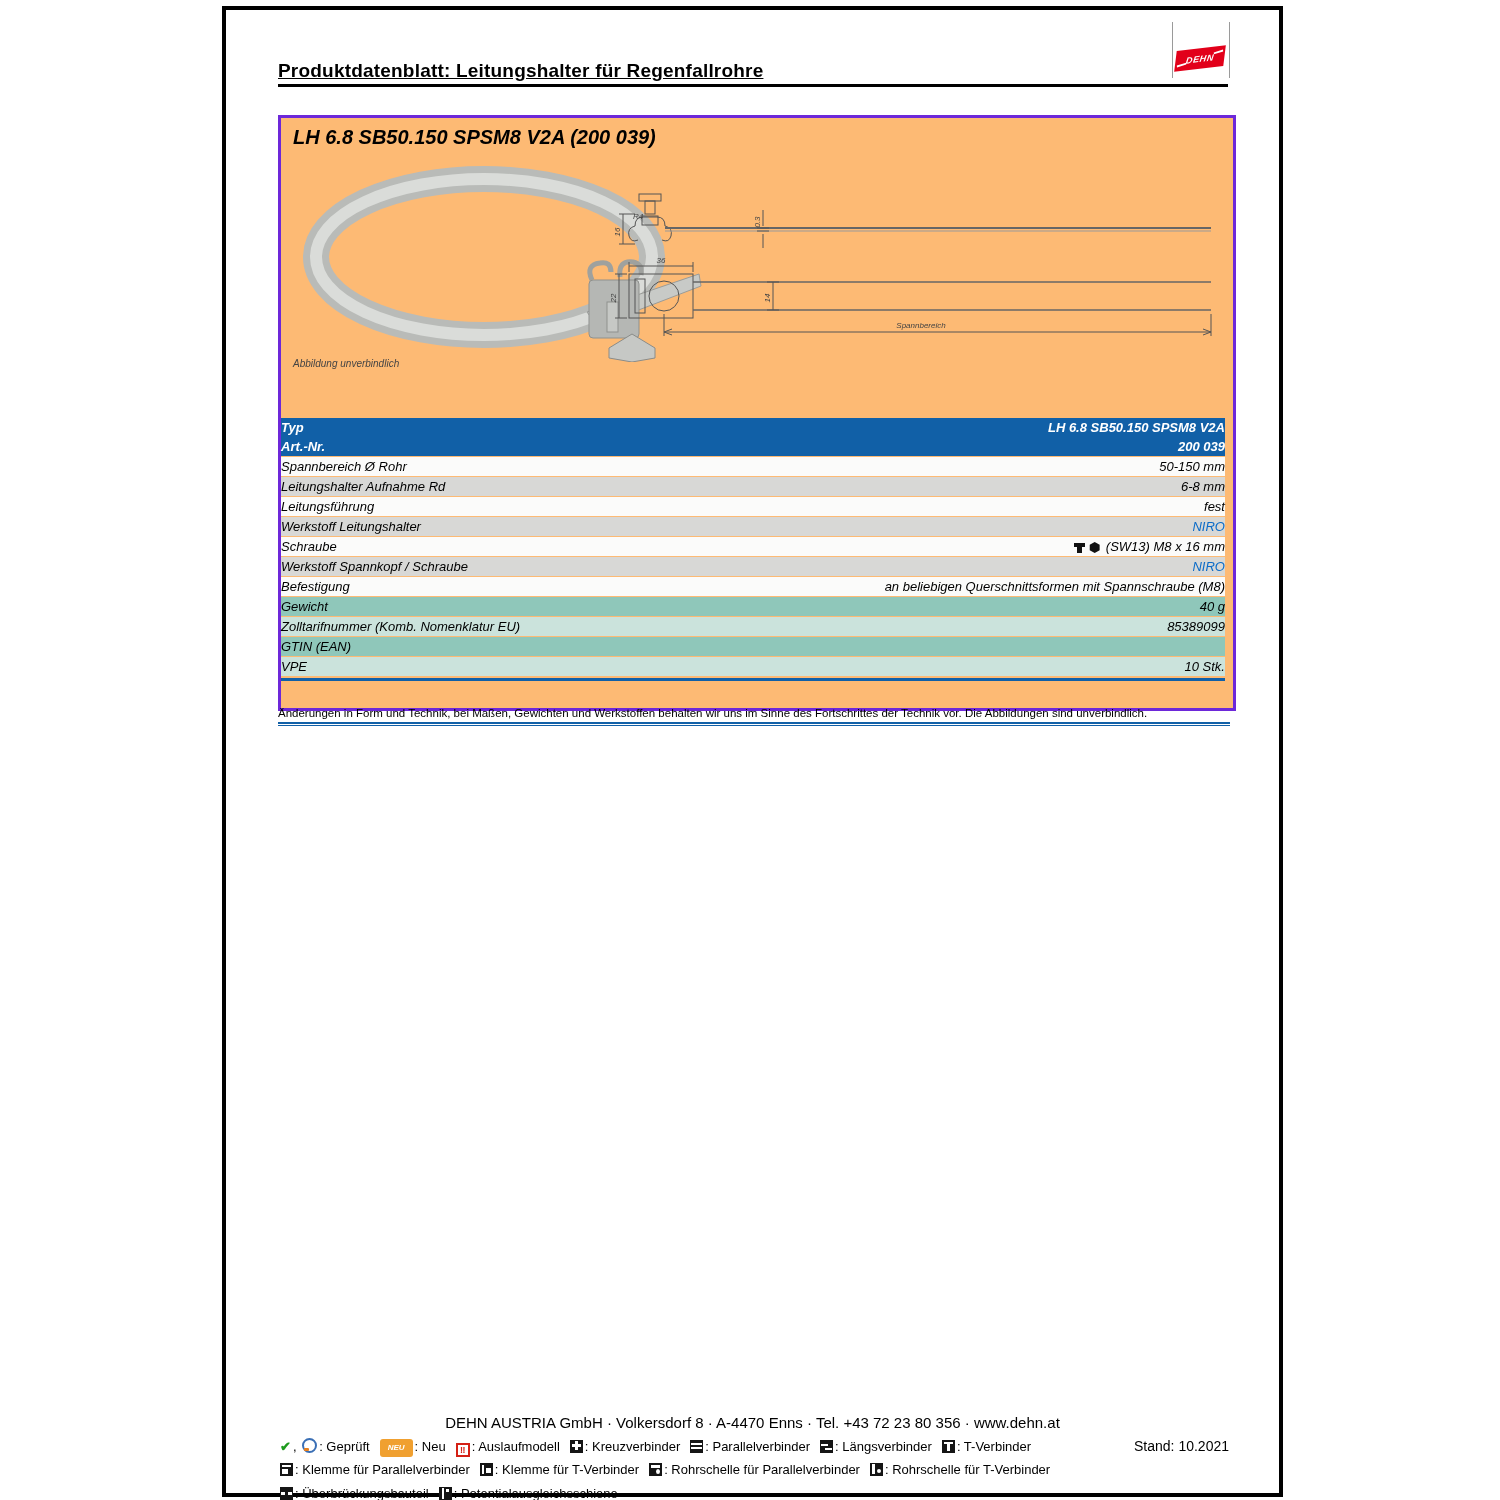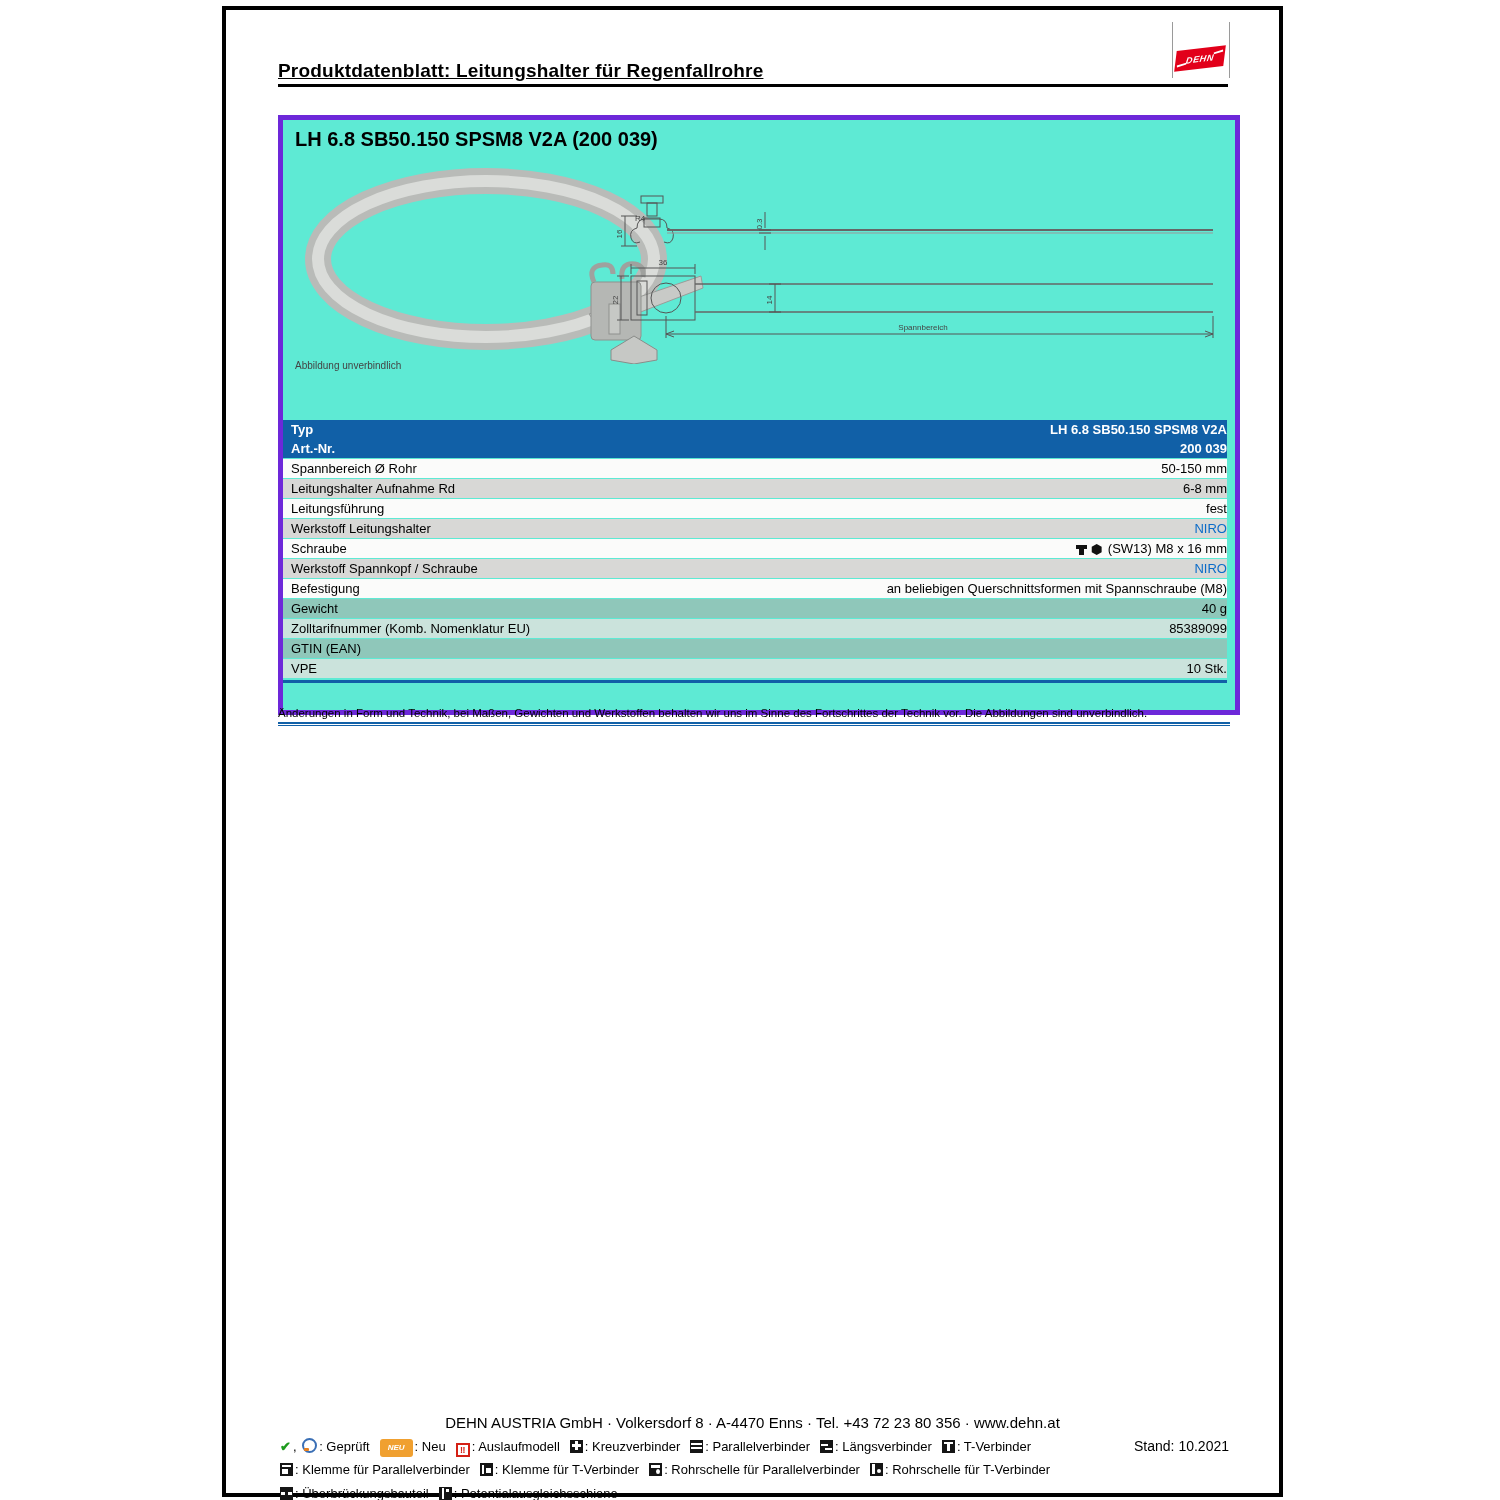--- a/index.html
+++ b/index.html
@@ -16,31 +16,31 @@
              border-left:1px solid #9a9a9a;border-right:1px solid #9a9a9a;}
   .dehn-logo{position:absolute;left:3px;top:26px;width:48px;height:21px;background:#e2001a;
              transform:skewX(-14deg) rotate(-7deg);display:flex;align-items:center;justify-content:center;}
   .dehn-logo span{color:#fff;font-size:9px;font-weight:bold;font-style:italic;letter-spacing:.5px;}
   .dehn-logo::before,.dehn-logo::after{content:"";position:absolute;height:2px;width:9px;background:#fff;}
   .dehn-logo::before{left:2px;bottom:5px;transform:rotate(-12deg);}
   .dehn-logo::after{right:2px;top:5px;transform:rotate(-12deg);}
 
   
   .product-box{position:absolute;left:52px;top:105px;width:952px;height:590px;
-               background:#5eead4;border:5px solid #6d28d9;}
+               background:#fdba74;border:3px solid #6d28d9;font-style:italic;}
   .product-title{position:absolute;left:12px;top:8px;font-size:20px;font-weight:bold;}
   .photo-svg{position:absolute;left:8px;top:44px;}
   .drawing-svg{position:absolute;left:330px;top:68px;}
   .caption{position:absolute;left:12px;top:240px;font-size:10px;color:#444;}
 
   
   .spec-table{position:absolute;left:0px;top:300px;width:944px;font-size:13px;}
   .trow-h{display:flex;height:19px;line-height:19px;background:#1160a7;color:#fff;font-weight:bold;}
   .trow{display:flex;height:19px;line-height:19px;margin-top:1px;}
-  .tlabel{width:40%;padding-left:8px;box-sizing:border-box;white-space:nowrap;}
+  .tlabel{width:40%;box-sizing:border-box;white-space:nowrap;}
   .tvalue{width:60%;text-align:right;white-space:nowrap;}
   .white{background:#fbfbfa;}
   .gray{background:#d8d8d6;}
   .teal{background:#8fc7ba;}
   .teal-light{background:#cbe3dc;}
   .spec-bottom-rule{height:3px;background:#1160a7;margin-top:2px;}
   .link{color:#0b6bc8;cursor:pointer;}
 
   
   .footnote{position:absolute;left:52px;top:697px;width:952px;font-size:11.5px;}

